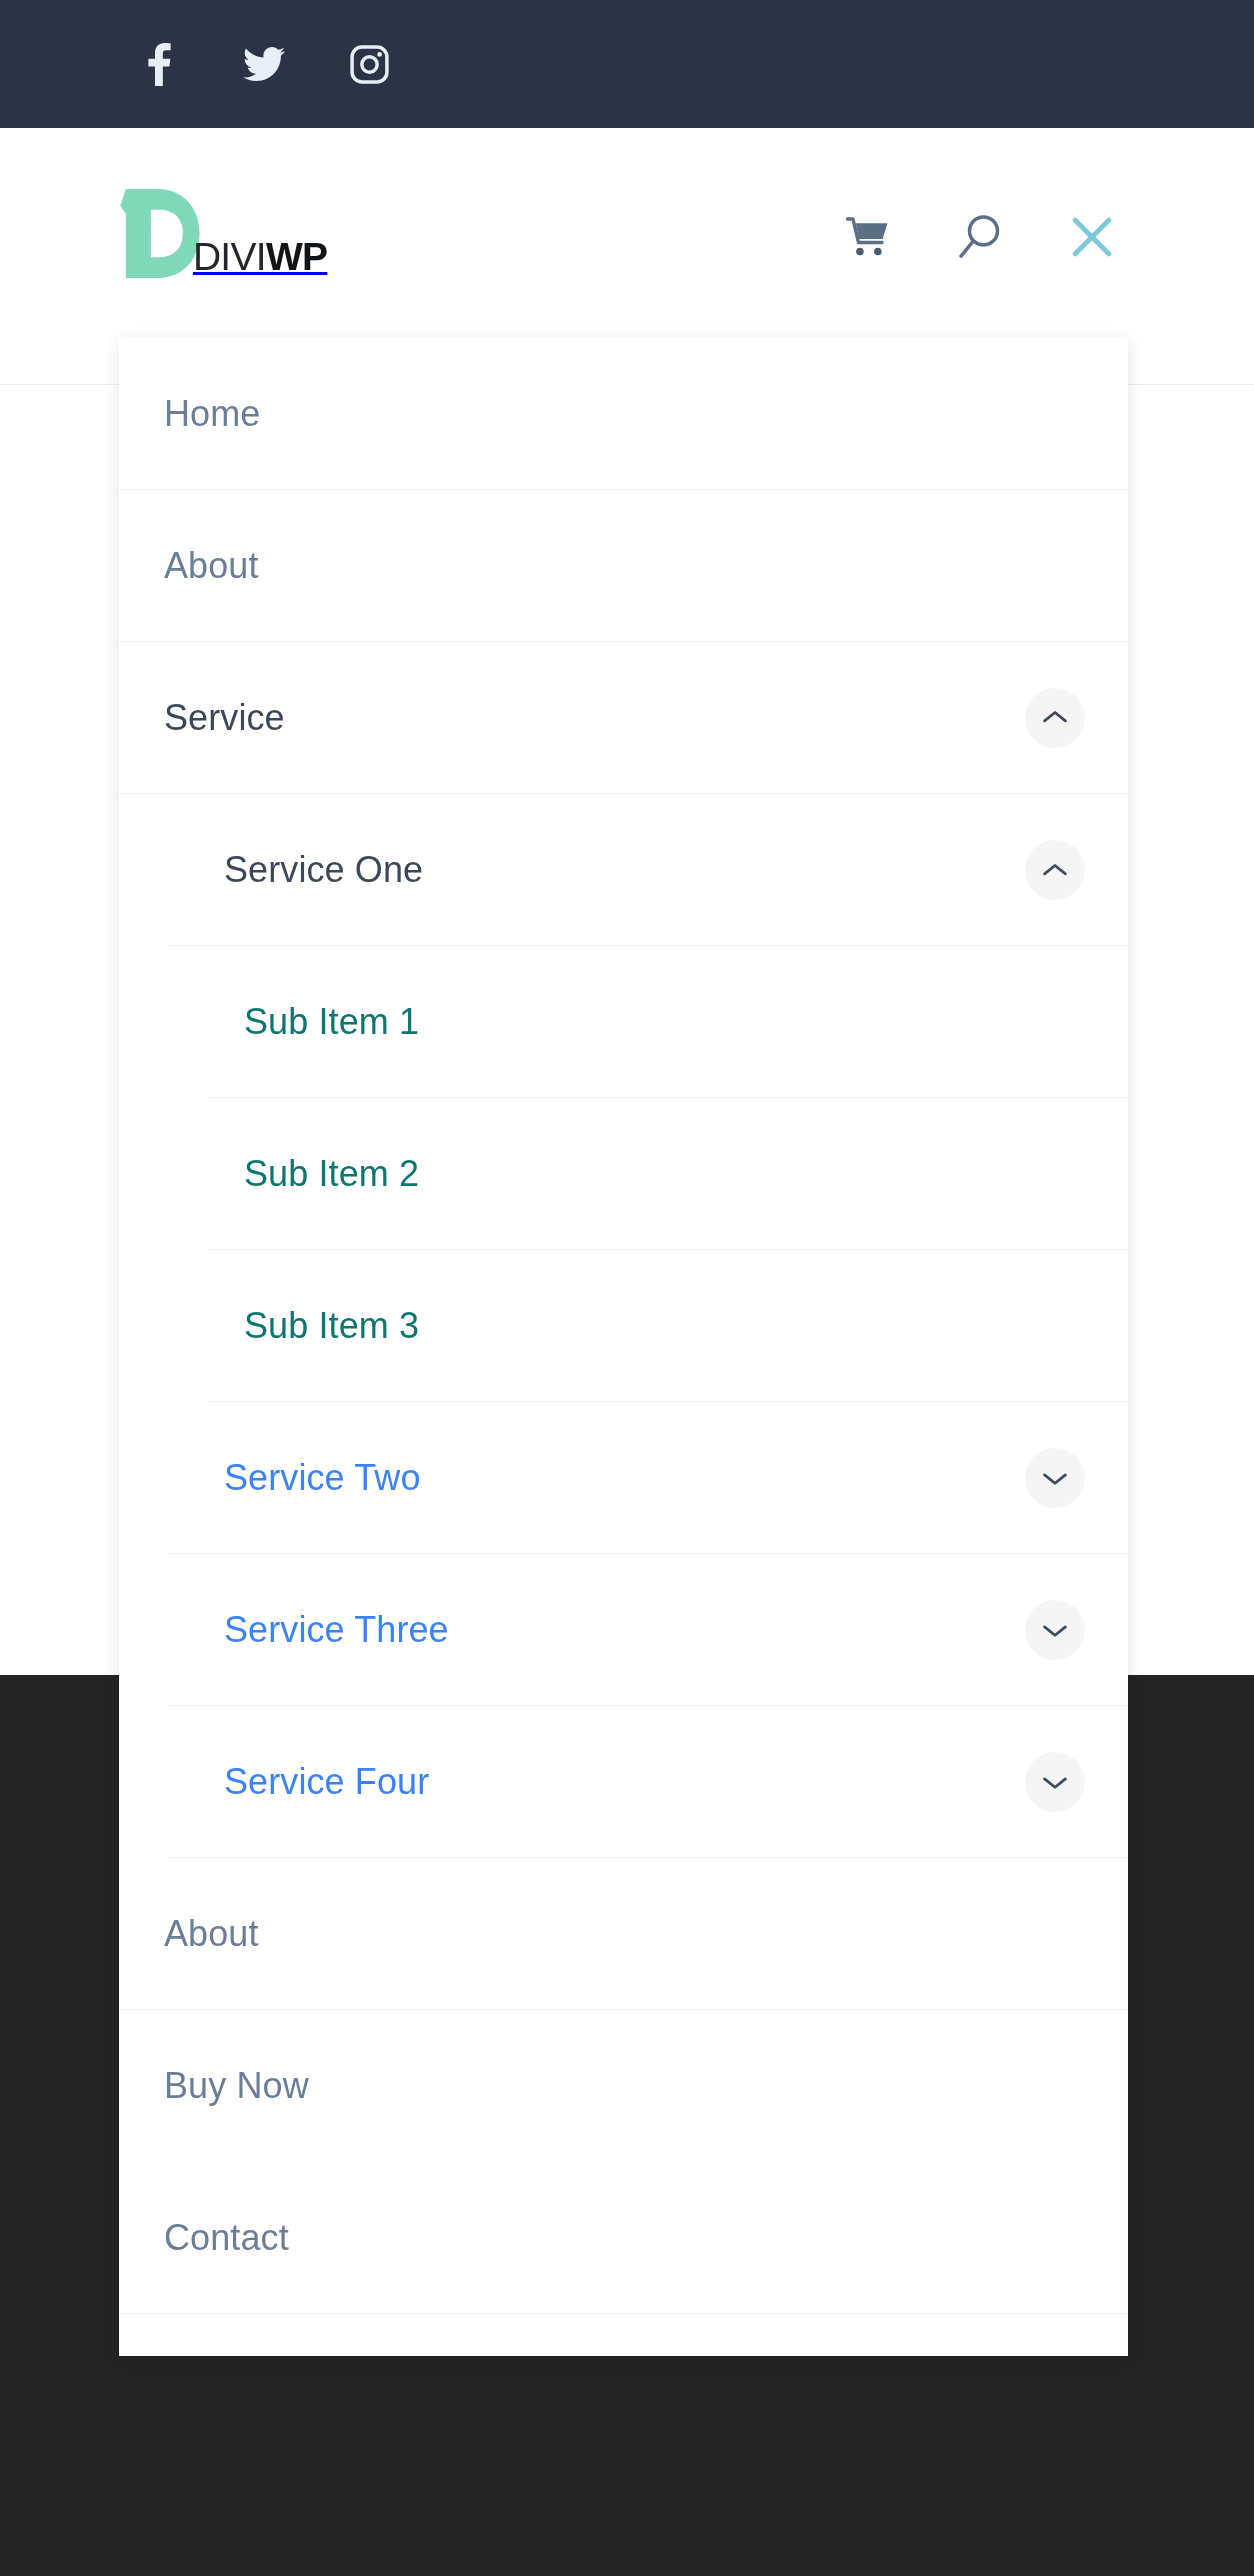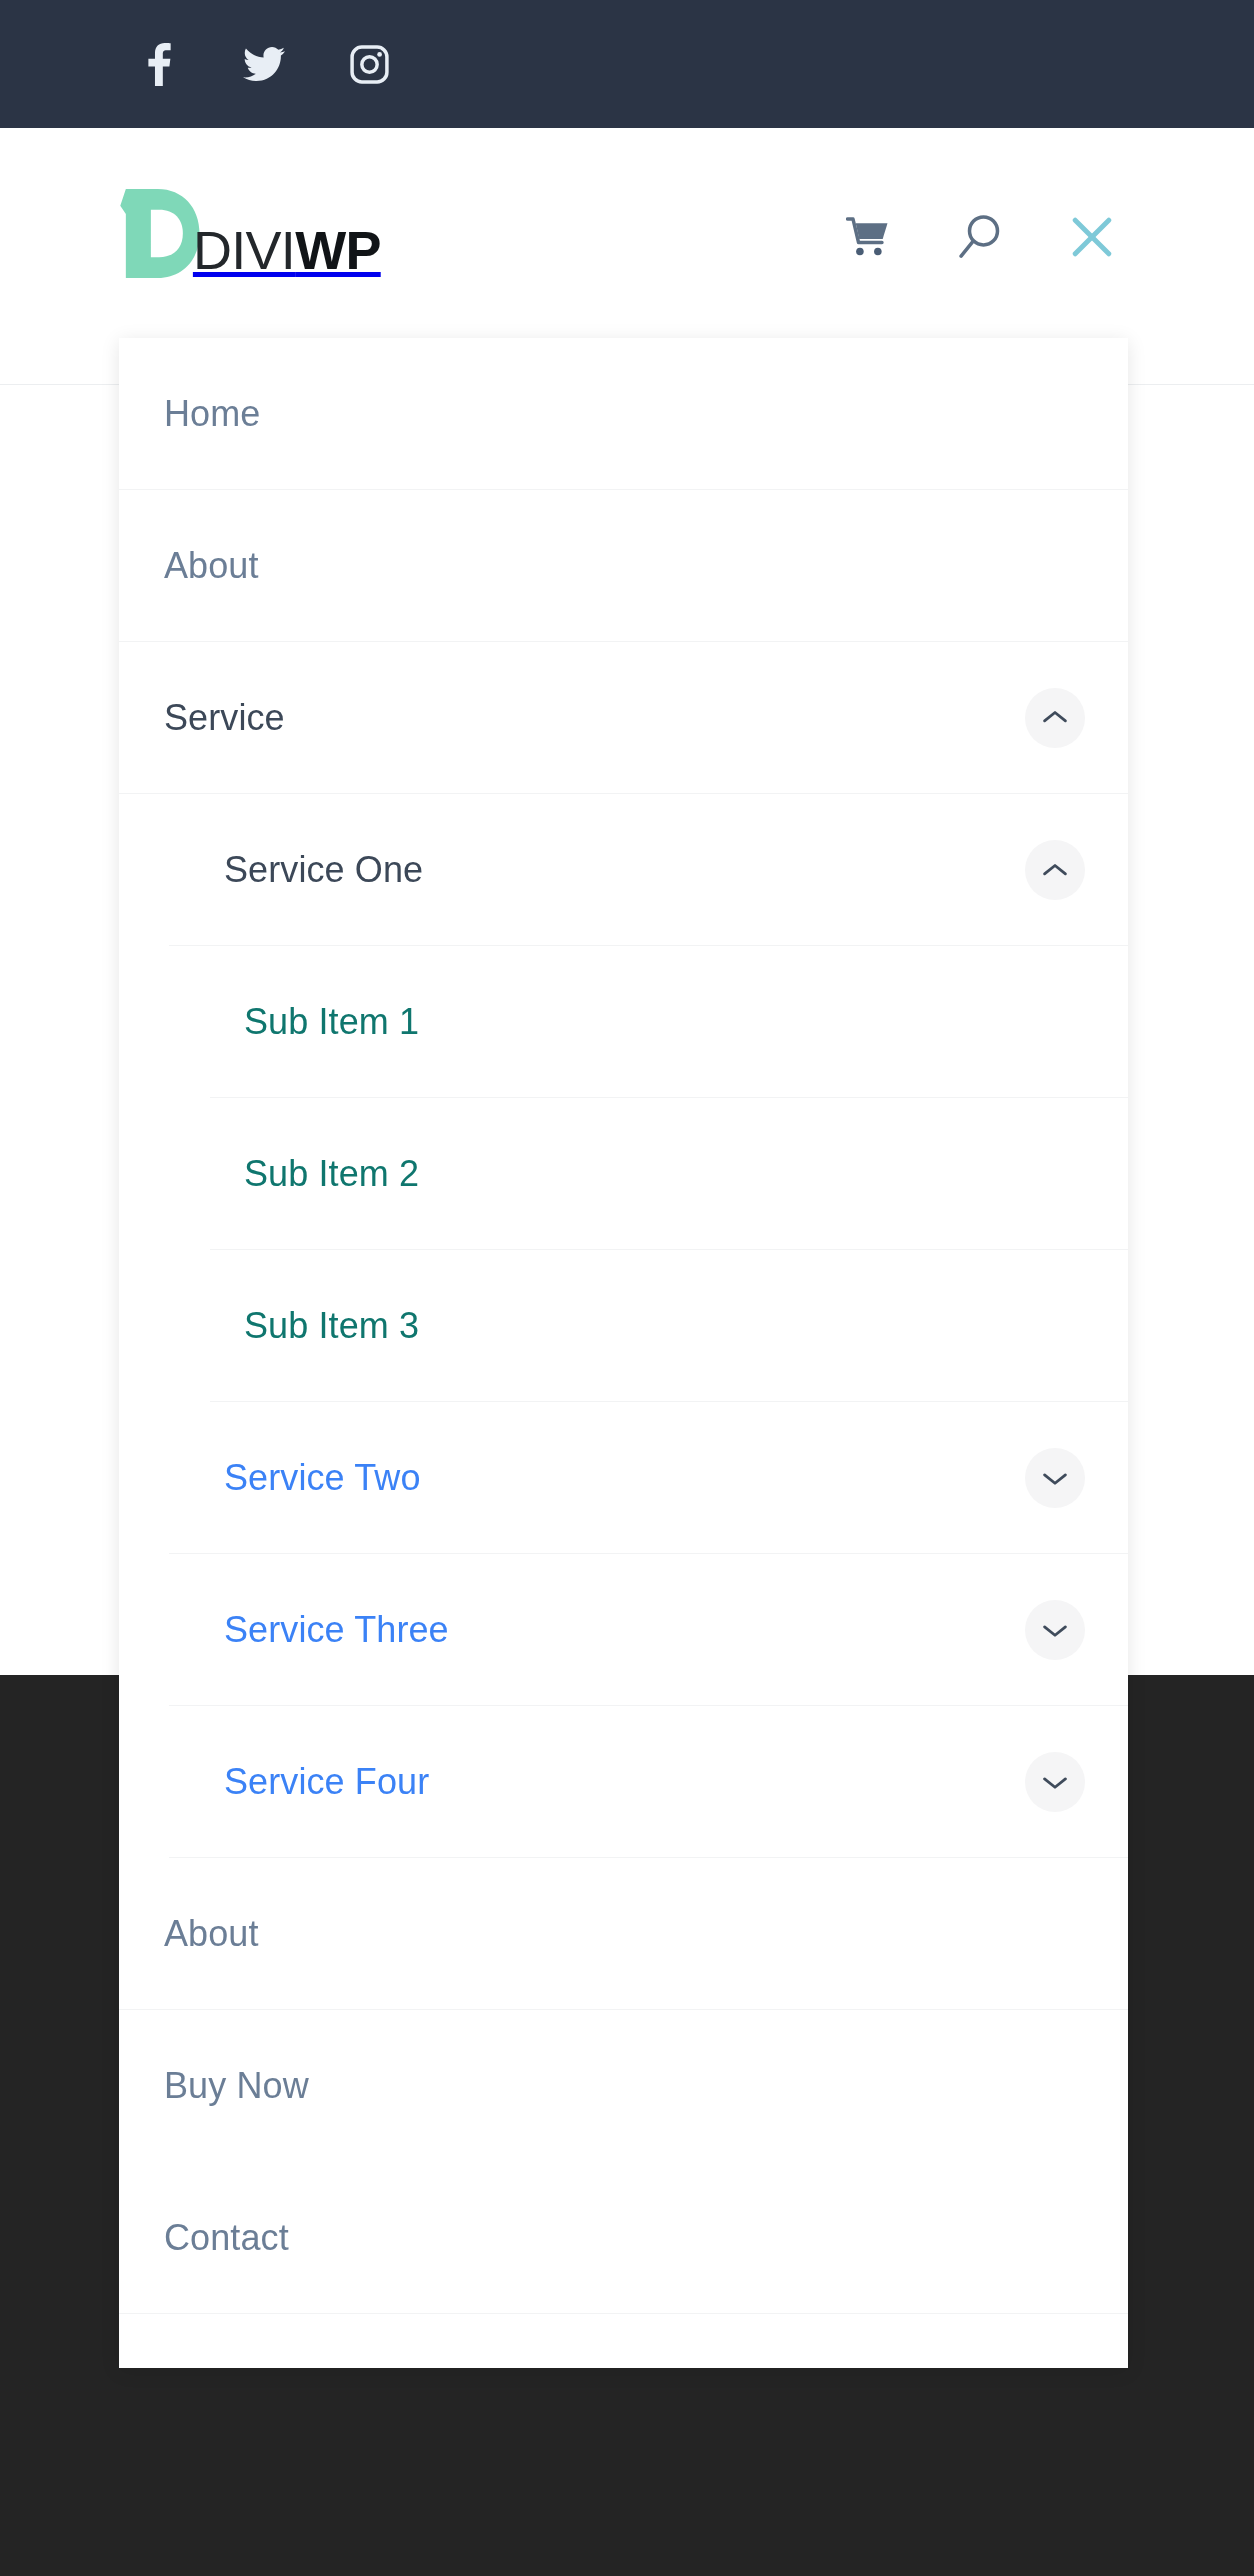--- a/index.html
+++ b/index.html
@@ -60,21 +60,21 @@
     height: 91px;
   }
   .logo-mark {
     width: 84px;
     height: 89px;
     position: relative;
     margin-right: 8.4px;
   }
   .logo-mark svg { display: block; }
   .logo-text {
-    font-size: 54px;
+    font-size: 39px;
     letter-spacing: -0.7px;
     line-height: 0.92;
     white-space: nowrap;
     color: #1b1b1b;
     position: relative;
     left: -19.5px;
     bottom: 2.8px;
   }
   .logo-text .thin { font-weight: 300; color: #23272b; }
   .logo-text .bold { font-weight: 800; color: #111417; }
@@ -108,21 +108,21 @@
   }
 
   
   .menu-panel {
     position: absolute;
     left: 119px;
     top: 338px;
     width: 1009px;
     background: #ffffff;
     box-shadow: 0 2.8px 18px rgba(0,0,0,0.10);
-    padding-bottom: 16px;
+    padding-bottom: 4px;
   }
 
   .menu-item {
     position: relative;
     display: flex;
     align-items: center;
     border-bottom: 1.4px solid #f2f3f4;
     min-height: 152px;
   }
   .menu-item.last { border-bottom: none; }

